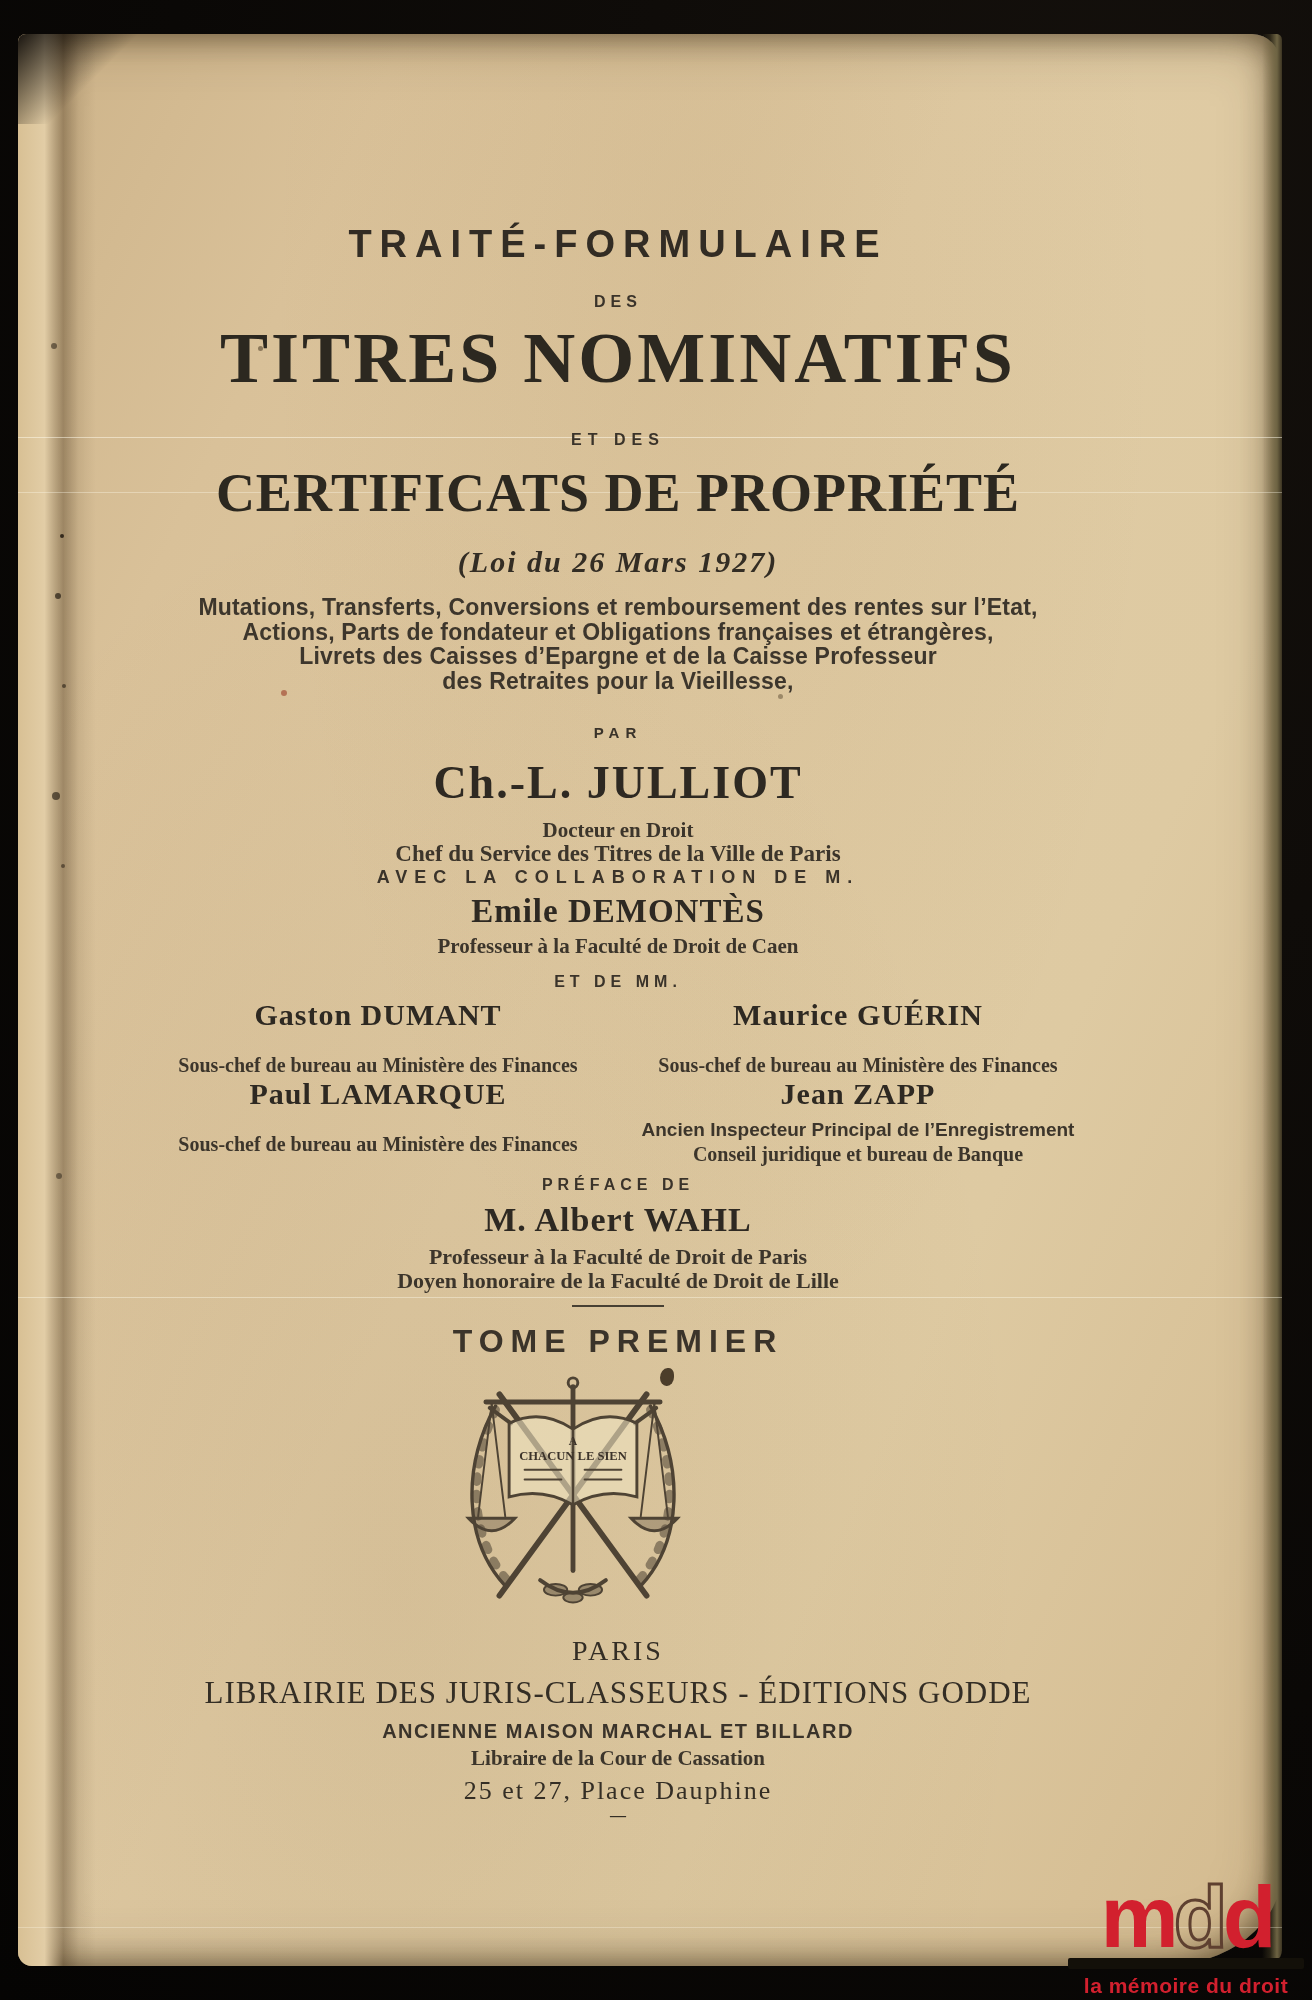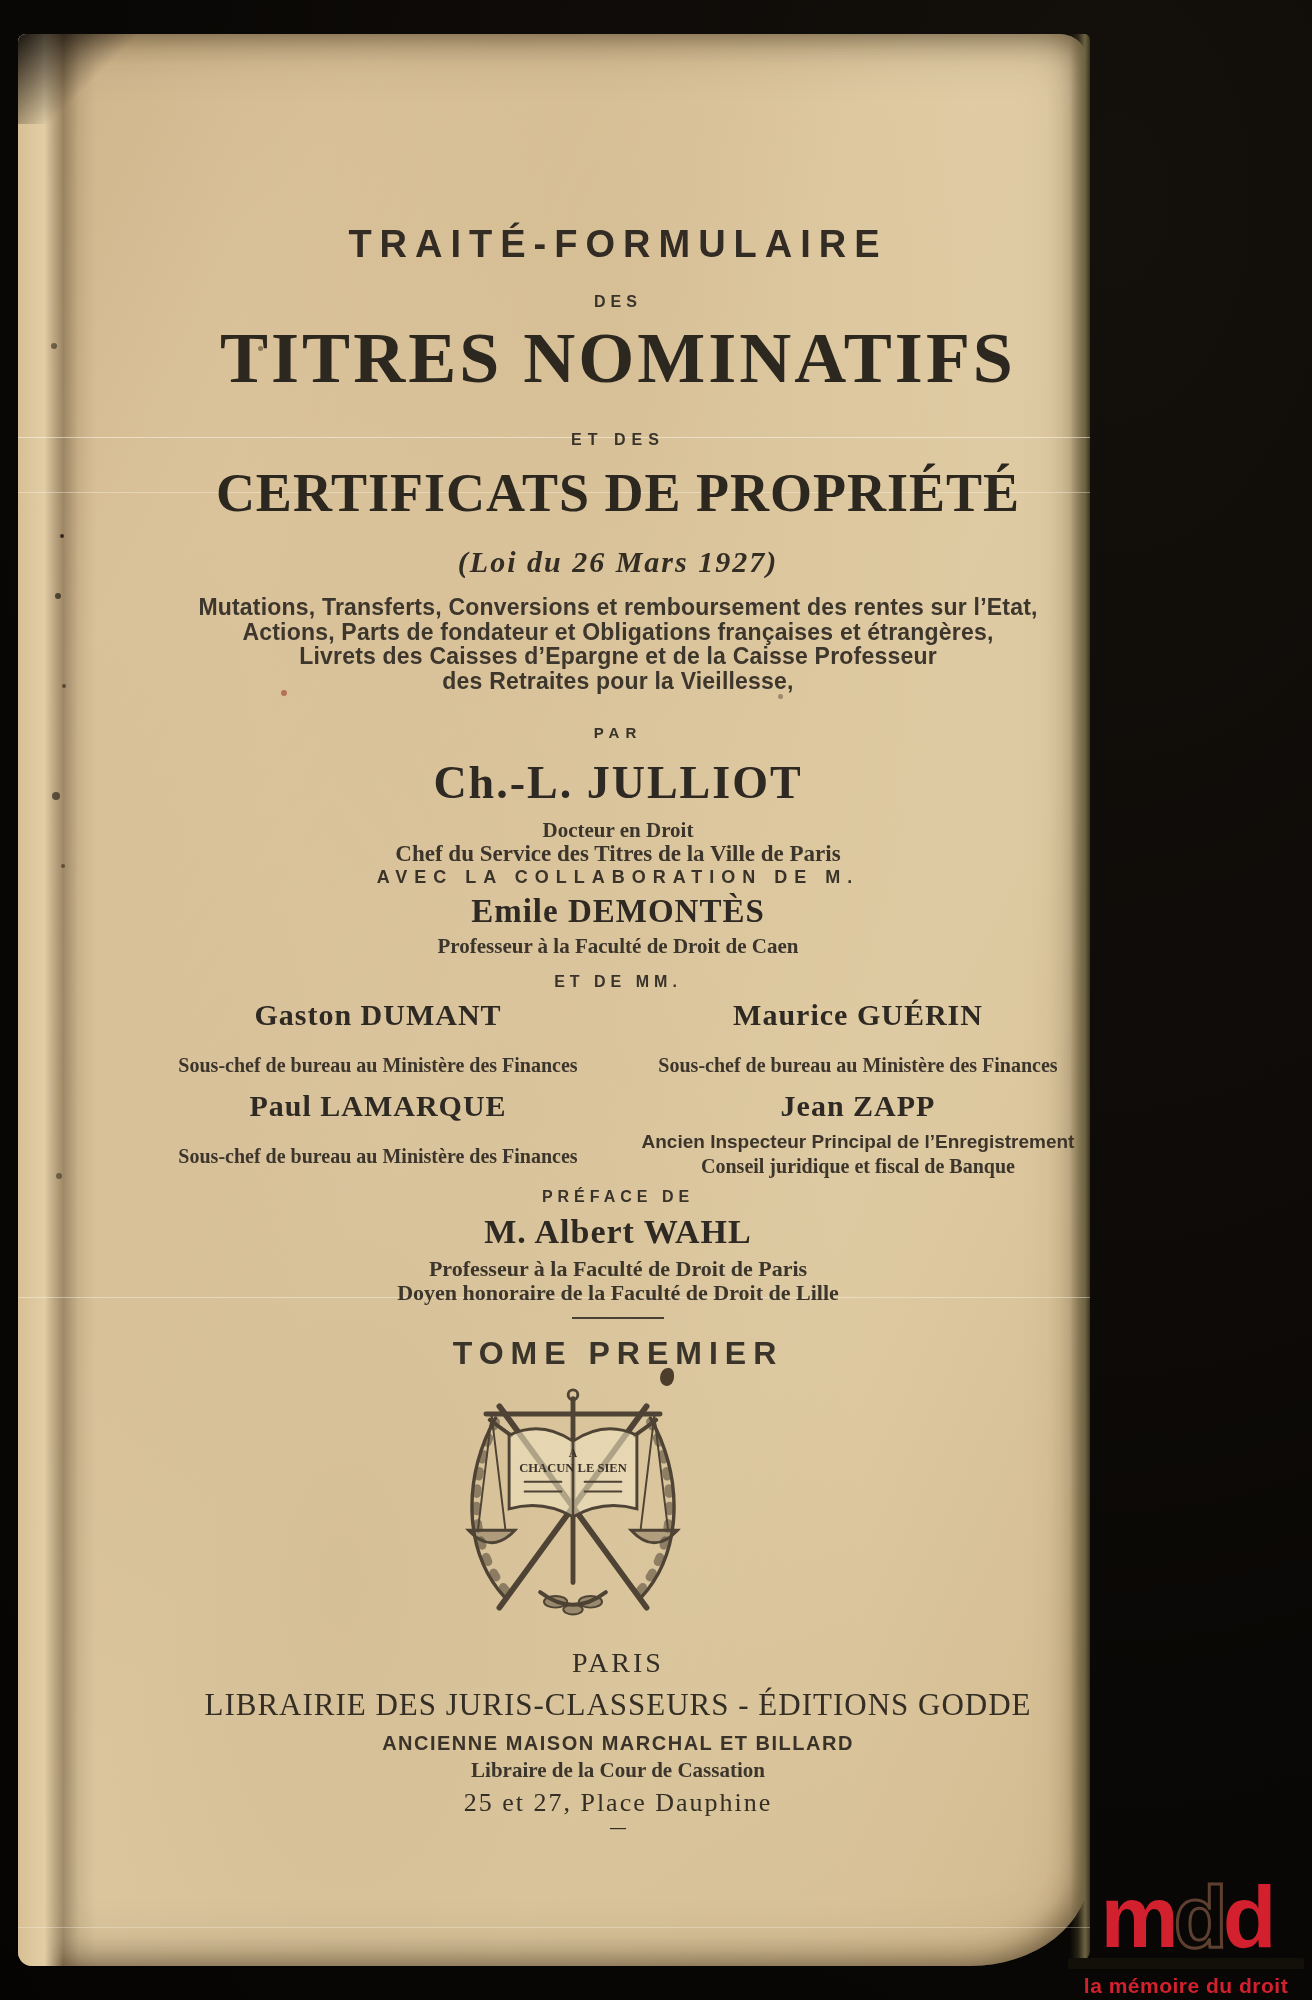--- a/index.html
+++ b/index.html
@@ -4,21 +4,21 @@
 <style>
   html,body{margin:0;padding:0;background:#000;}
   #canvas{
     position:relative;width:1312px;height:2000px;overflow:hidden;
     background:
       radial-gradient(ellipse at 85% 10%, #14100c 0%, #0a0806 60%, #050403 100%);
     font-family:"Liberation Serif", serif;
   }
   
   #page{
-    position:absolute;left:18px;top:34px;width:1072px;height:1932px;
+    position:absolute;left:18px;top:34px;width:1264px;height:1932px;
     background:
       radial-gradient(ellipse at 55% 14%, rgba(150,110,55,0.10), transparent 45%),
       radial-gradient(ellipse at 30% 80%, rgba(120,85,40,0.10), transparent 50%),
       linear-gradient(115deg, #cdb389 0%, #d9c199 18%, #e0cba4 45%, #decaa2 70%, #d3ba8f 100%);
     border-radius:8px 30px 120px 14px / 8px 34px 95px 14px;
     box-shadow:
       inset 0 0 60px rgba(60,40,15,0.35),
       inset -14px 0 26px rgba(40,28,10,0.35),
       inset 10px 0 30px rgba(50,35,15,0.30);
     color:#3a332a;
@@ -68,21 +68,21 @@
   .collab{margin-top:0;font:700 18px/22px "Liberation Sans",sans-serif;letter-spacing:7px;color:#3a332a;}
   .demontes{margin-top:5px;font:700 33px/37px "Liberation Serif",serif;letter-spacing:1px;color:#2e2922;}
   .prof{margin-top:4px;font:700 21px/24px "Liberation Serif",serif;color:#3c352b;}
   .etdemm{margin-top:14px;font:700 16px/20px "Liberation Sans",sans-serif;letter-spacing:5px;color:#3a332a;}
   .grid2{display:grid;grid-template-columns:480px 480px;width:960px;margin-left:120px;}
   .g-name{font:700 30px/34px "Liberation Serif",serif;letter-spacing:1px;color:#2e2922;text-align:center;}
   .g-sub{margin-top:22px;font:700 20px/23px "Liberation Serif",serif;color:#3c352b;text-align:center;}
   .g-sub-tight{margin-top:8px;font:700 19px/22px "Liberation Sans",sans-serif;color:#3c352b;text-align:center;letter-spacing:0;}
   .g-sub-serif{margin-top:2px;font:700 20px/22px "Liberation Serif",serif;color:#3c352b;text-align:center;}
   .row1{margin-top:6px;}
-  .row2{margin-top:12px;}
+  .row2{}
   .preface{margin-top:10px;font:700 16px/20px "Liberation Sans",sans-serif;letter-spacing:5px;color:#3a332a;}
   .wahl{margin-top:6px;font:700 34px/38px "Liberation Serif",serif;letter-spacing:1px;color:#2e2922;}
   .wahl-sub{margin-top:6px;font:700 22px/24px "Liberation Serif",serif;color:#3c352b;}
   .wahl-sub2{margin-top:0;font:700 22px/24px "Liberation Serif",serif;color:#3c352b;}
   .rule{width:92px;height:2px;background:#47403300;border-top:2px solid #474033;margin:12px auto 0;}
   .tome{margin-top:14px;font:700 32px/36px "Liberation Sans",sans-serif;letter-spacing:7px;color:#3b342a;}
   .emblem-wrap{margin-top:14px;}
   .emblem-wrap svg{transform:translateX(-45px);}
   .paris{margin-top:16px;font:400 28px/32px "Liberation Serif",serif;letter-spacing:3px;color:#342e25;}
   .publisher{margin-top:8px;font:400 31px/36px "Liberation Serif",serif;letter-spacing:1px;color:#342e25;}
@@ -155,21 +155,21 @@
       </div>
 
       <div class="grid2 row2">
         <div>
           <div class="g-name">Paul LAMARQUE</div>
           <div class="g-sub">Sous-chef de bureau au Ministère des Finances</div>
         </div>
         <div>
           <div class="g-name">Jean ZAPP</div>
           <div class="g-sub g-sub-tight">Ancien Inspecteur Principal de l’Enregistrement</div>
-          <div class="g-sub-serif">Conseil juridique et fiscal de Banque</div>
+          <div class="g-sub-serif">Conseil juridique et bureau de Banque</div>
         </div>
       </div>
 
       <div class="center preface">PRÉFACE  DE</div>
       <div class="center wahl">M. Albert WAHL</div>
       <div class="center wahl-sub">Professeur à la Faculté de Droit de Paris</div>
       <div class="center wahl-sub2">Doyen honoraire de la Faculté de Droit de Lille</div>
 
       <div class="rule"></div>
       <div class="center tome">TOME  PREMIER</div>

